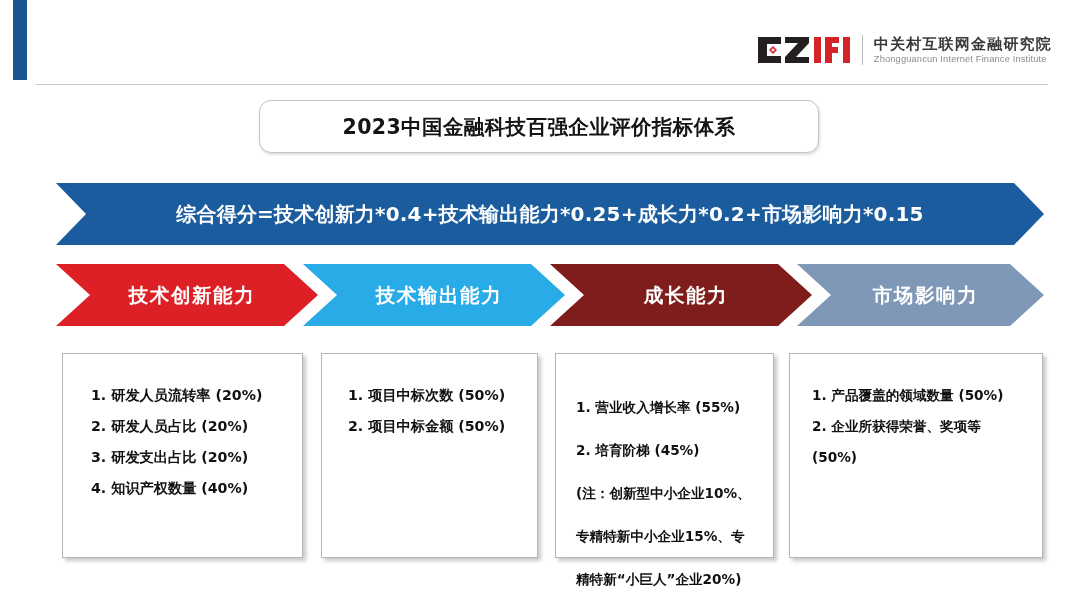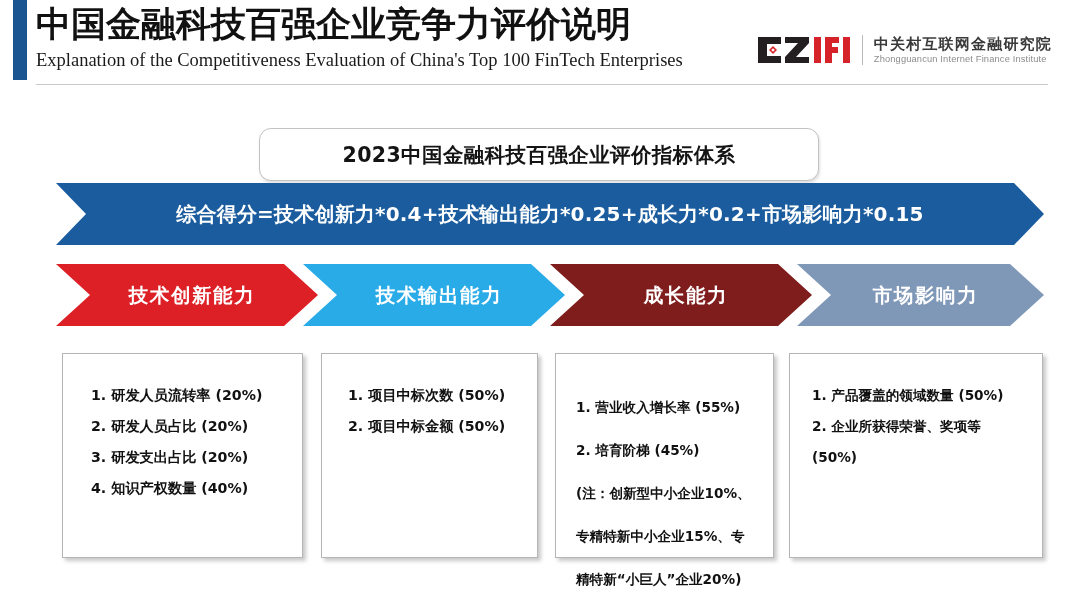--- a/index.html
+++ b/index.html
@@ -104,21 +104,20 @@
     position: absolute;
     left: 259px; top: 100px;
     width: 558px; height: 51px;
     border: 1.4px solid #c2c2c2;
     border-radius: 12px;
     background: #ffffff;
     box-shadow: 1px 2px 3px rgba(0,0,0,0.13);
     display: flex;
     align-items: center;
     justify-content: center;
-    margin-top: 28px;
   }
   #system-title-text {
     font-family: "DejaVu Sans", "Liberation Sans", sans-serif;
     font-weight: bold;
     font-size: 20.5px;
     color: #141414;
     letter-spacing: 0.4px;
     white-space: nowrap;
   }
 
@@ -209,24 +208,20 @@
   #card-3 .card-line { padding-left: 8px; }
   #card-2 .card-line { font-size: 13.6px; }
   #card-3 .card-line { font-size: 13.6px; }
 </style>
 </head>
 <body>
 
 <div id="header">
   <div id="header-accent-bar"></div>
 
-  <div id="title-block">
-    <div id="page-title">中国金融科技百强企业竞争力评价说明</div>
-    <div id="page-subtitle">Explanation of the Competitiveness Evaluation of China's Top 100 FinTech Enterprises</div>
-  </div>
 
   <div id="logo">
     <div id="logo-mark">
       <svg width="96" height="30" viewBox="0 0 96 30" aria-hidden="true">
 
         <path d="M2 2 H25 V9 H11 V21 H25 V28 H2 Z" fill="#231f20"></path>
 
         <path d="M17 11 L21 15 L17 19 L13 15 Z" fill="#D6232A"></path>
         <path d="M17 13.2 L18.8 15 L17 16.8 L15.2 15 Z" fill="#ffffff"></path>
 

